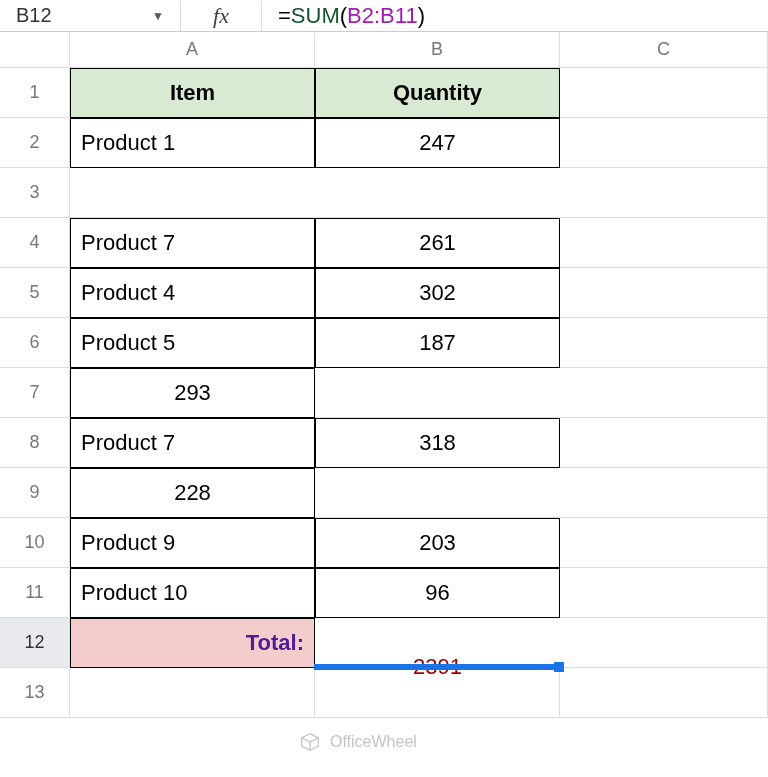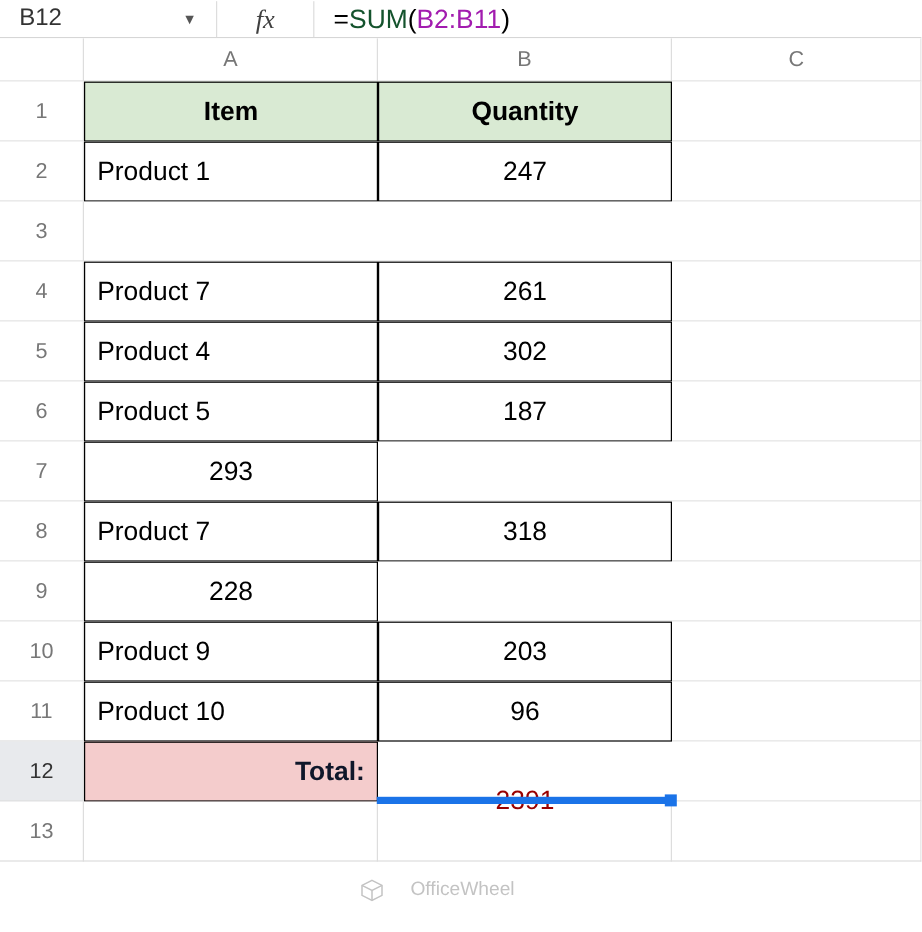--- a/index.html
+++ b/index.html
@@ -124,21 +124,21 @@
       border: 1px solid #000;
     }
     .header-cell {
       background: #d9ead3;
       font-weight: bold;
       justify-content: center;
     }
     .total-row .cell.col-a {
       background: #f4cccc;
       font-weight: bold;
-      color: #0f172a;
+      color: #4c1d95;
       justify-content: flex-end;
       padding-right: 10px;
     }
     .total-row .cell.col-b {
       background: #eab308;
       color: #990000;
       position: relative;
       margin-top: 48px;
     }
     .selected-cell {
@@ -155,21 +155,21 @@
       right: -5px;
       bottom: -5px;
       z-index: 11;
     }
     .watermark {
       position: absolute;
       top: 732px;
       left: 300px;
       display: flex;
       align-items: center;
-      gap: 22px;
+      gap: 10px;
       color: #aaa;
       font-size: 16px;
       opacity: 0.7;
     }
     .watermark-icon {
       width: 20px;
       height: 20px;
     }
   </style>
 </head>

